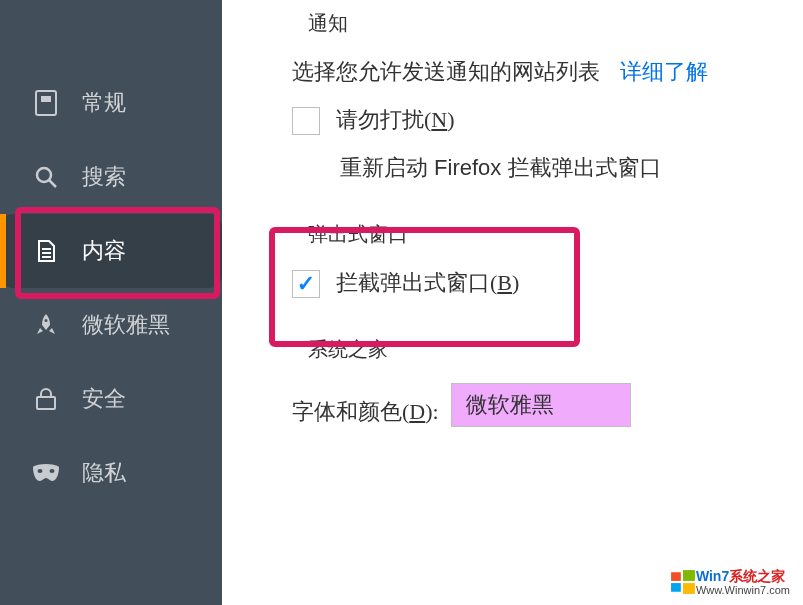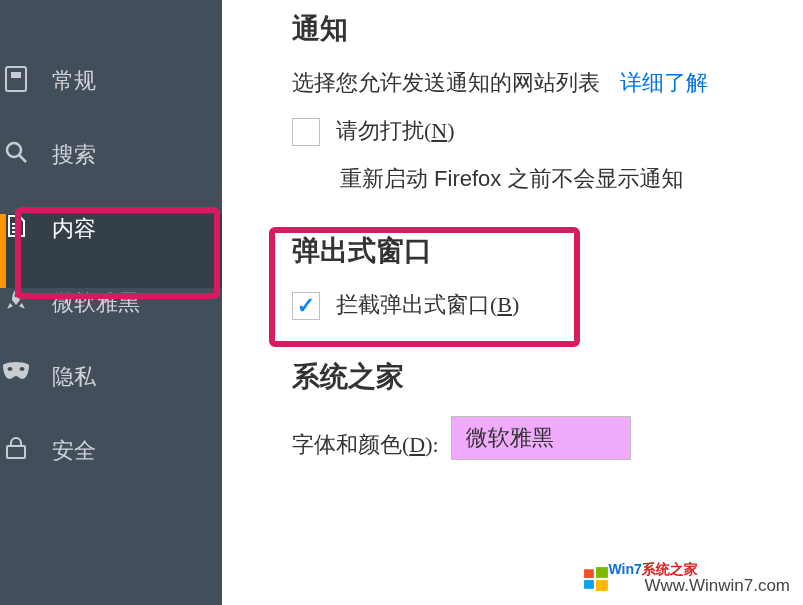--- a/index.html
+++ b/index.html
@@ -1,49 +1,49 @@
 <!DOCTYPE html>
 <html><head>
 <meta charset="utf-8">
 <style>
   * { box-sizing: border-box; margin: 0; padding: 0; }
   html, body { width: 803px; height: 605px; font-family: "Microsoft YaHei", "PingFang SC", sans-serif; background: #fff; overflow: hidden; }
   .app { display: flex; width: 100%; height: 100%; }
   
   
   .sidebar { width: 222px; background: #424f5a; display: flex; flex-direction: column; padding-top: 66px; }
-  .sidebar-item { display: flex; align-items: flex-start; height: 74px; color: #d0d3d6; cursor: pointer; font-size: 22px; position: relative; }
-  .sidebar-item.active { background: #343f48; }
+  .sidebar-item { display: flex; align-items: center; height: 74px; padding-left: 30px; color: #d0d3d6; cursor: pointer; font-size: 22px; position: relative; }
+  .sidebar-item.active { background: #343f48; border-radius: 13px; }
   .sidebar-item.active::before { content: ""; position: absolute; left: 0; top: 0; bottom: 0; width: 6px; background: #ff9500; }
   .sidebar-item .icon { width: 32px; margin-right: 20px; display: flex; align-items: center; justify-content: center; color: #c8ccd0; }
   .sidebar-item.active, .sidebar-item.active .icon { color: #fff; }
   
   .highlight-frame-1 { position: absolute; left: 15px; top: 207px; width: 205px; height: 92px; border: 6px solid #d81b60; border-radius: 6px; pointer-events: none; z-index: 10; }
   .highlight-frame-2 { position: absolute; left: 269px; top: 227px; width: 311px; height: 120px; border: 6px solid #d81b60; border-radius: 6px; pointer-events: none; z-index: 10; }
   
   
   .content { flex: 1; padding: 10px 0 0 70px; color: #333; position: relative; }
   .section { margin-bottom: 38px; }
-  .section h2 { font-size: 28px; font-weight: bold; margin-bottom: 20px; }
+  .section h2 { font-size: 20px; font-weight: normal; margin-bottom: 20px; margin-left: 16px; }
   .row { display: flex; align-items: flex-end; margin-bottom: 18px; font-size: 22px; font-family: Liberation Serif, serif; }
   .link { color: #0073e6; cursor: pointer; margin-left: 20px; }
   .checkbox { width: 28px; height: 28px; border: 1.5px solid #bfbfbf; background: #fff; margin-right: 16px; display: flex; align-items: center; justify-content: center; cursor: pointer; }
   .checkbox.checked::after { content: "✓"; color: #0a84ff; font-size: 22px; font-weight: bold; }
   .sub { margin-left: 48px; font-size: 22px; color: #333; }
   .label-inline { font-size: 22px; margin-right: 12px; }
   .select-box { border: 1.5px solid #bfbfbf; background: #f0abfc; padding: 6px 14px; font-size: 22px; min-width: 180px; cursor: pointer; }
   .underline-letter { text-decoration: underline; }
   
   
   .watermark { position: absolute; right: 8px; bottom: 6px; display: flex; align-items: center; gap: 0; font-size: 13px; color: #333; background: rgba(255,255,255,0.85); padding: 3px 5px; }
   .watermark .wm-logo { width: 26px; height: 26px; }
   .watermark .wm-text { display: flex; flex-direction: column; line-height: 1.1; }
   .watermark .wm-text .t1 { color: #d92020; font-weight: bold; font-size: 14px; }
   .watermark .wm-text .t1 .blue { color: #0a6fd8; }
-  .watermark .wm-text .t2 { color: #444; font-size: 17px; margin-left: 36px; }
+  .watermark .wm-text .t2 { color: #444; font-size: 11px; }
 </style>
 </head>
 <body>
 
 <div class="app">
   <div class="sidebar">
     <div class="sidebar-item">
       <span class="icon">
         <svg width="22" height="26" viewBox="0 0 22 26" fill="none" stroke="currentColor" stroke-width="2">
             <rect x="1" y="1" width="20" height="24" rx="2"></rect>
@@ -75,53 +75,53 @@
     <div class="sidebar-item">
       <span class="icon">
         <svg width="24" height="24" viewBox="0 0 24 24" fill="currentColor">
             <path d="M12 1c3 3 4 7 4 11l-4 5-4-5c0-4 1-8 4-11zM6 15l-3 6 6-3M18 15l3 6-6-3M12 6a1.5 1.5 0 100 3 1.5 1.5 0 000-3z" fill="currentColor"></path>
           </svg>
       </span>
       <span>微软雅黑</span>
     </div>
     <div class="sidebar-item">
       <span class="icon">
+        <svg width="22" height="24" viewBox="0 0 22 24" fill="none" stroke="currentColor" stroke-width="2">
+            <rect x="2" y="10" width="18" height="12" rx="1"></rect>
+            <path d="M6 10V7a5 5 0 0110 0v3"></path>
+          </svg>
+      </span>
+      <span>安全</span>
+    </div>
+    <div class="sidebar-item">
+      <span class="icon">
         <svg width="28" height="18" viewBox="0 0 28 18" fill="currentColor">
             <path d="M1 3c0 0 3-3 13-3s13 3 13 3c0 8-3 14-7 14-2 0-4-3-6-3s-4 3-6 3c-4 0-7-6-7-14z"></path>
             <ellipse cx="8" cy="7" rx="2.5" ry="2" fill="#424f5a"></ellipse>
             <ellipse cx="20" cy="7" rx="2.5" ry="2" fill="#424f5a"></ellipse>
           </svg>
       </span>
       <span>隐私</span>
-    </div>
-    <div class="sidebar-item">
-      <span class="icon">
-        <svg width="22" height="24" viewBox="0 0 22 24" fill="none" stroke="currentColor" stroke-width="2">
-            <rect x="2" y="10" width="18" height="12" rx="1"></rect>
-            <path d="M6 10V7a5 5 0 0110 0v3"></path>
-          </svg>
-      </span>
-      <span>安全</span>
     </div>
   </div>
 
   <div class="content">
     <div class="section">
       <h2>通知</h2>
       <div class="row">
         <span>选择您允许发送通知的网站列表</span>
         <span class="link">详细了解</span>
       </div>
       <div class="row">
         <span class="checkbox"></span>
         <span>
           <span>请勿打扰(</span><span class="underline-letter">N</span><span>)</span>
         </span>
       </div>
-      <div class="sub">重新启动 Firefox 之前不会显示通知</div>
+      <div class="sub">重新启动 Firefox 拦截弹出式窗口</div>
     </div>
 
     <div class="section">
       <h2>弹出式窗口</h2>
       <div class="row">
         <span class="checkbox checked"></span>
         <span>
           <span>拦截弹出式窗口(</span><span class="underline-letter">B</span><span>)</span>
         </span>
       </div>

